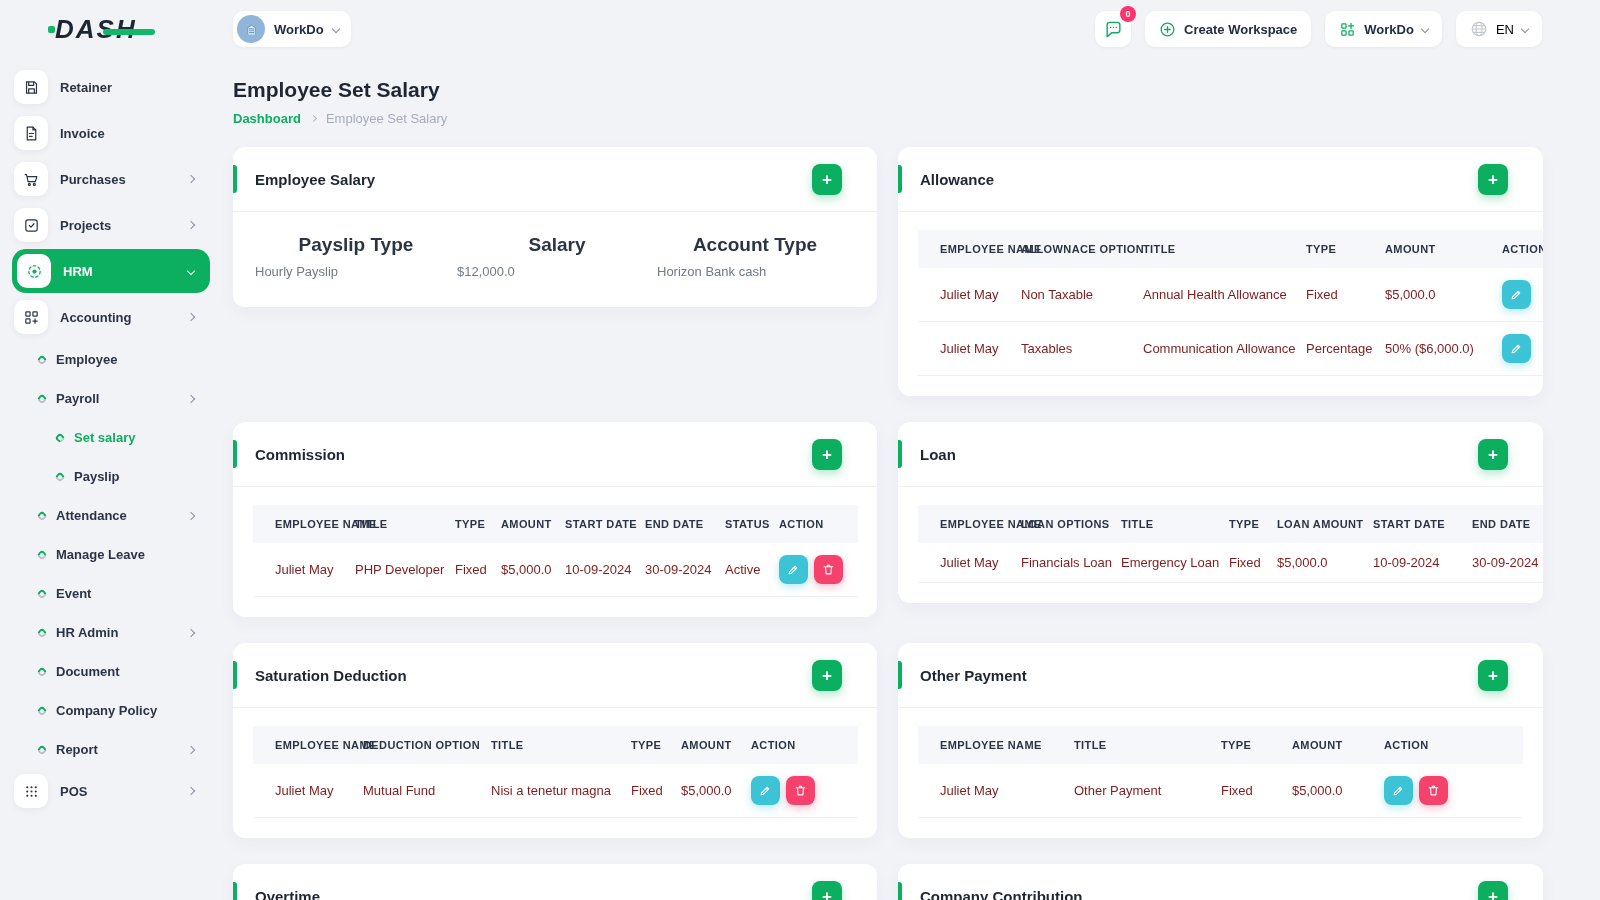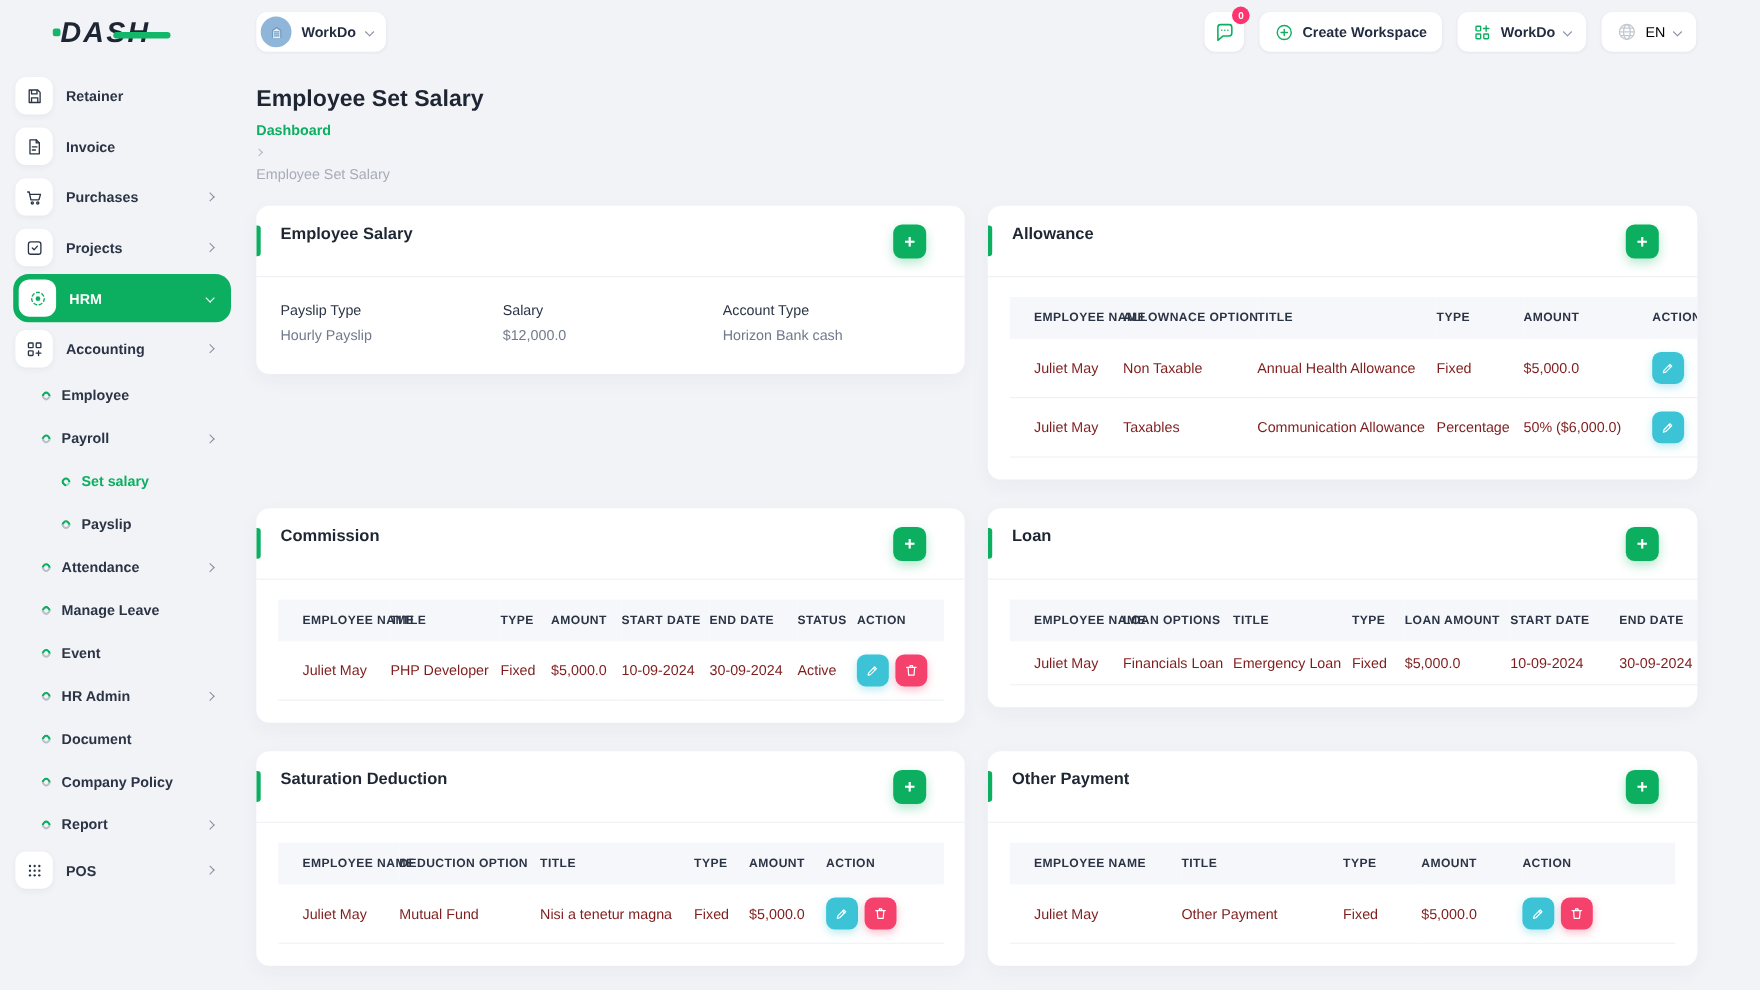--- a/index.html
+++ b/index.html
@@ -65,44 +65,44 @@
     border:2px solid #0caf60; border-left-color:#b9c0cc; border-bottom-color:#b9c0cc;
     transform:rotate(-45deg); }
   .sub-label { margin-left:10px; font-size:13px; font-weight:600; color:#2b3445; }
   .sub-item .chev { margin-left:auto; }
   .sub-item.active .sub-label { color:#0caf60; }
   .sub-item.active .donut { border-left-color:#0caf60; border-bottom-color:#8fe0bb; }
 
   
   .content { flex:1; min-width:0; padding:20px 57px 0 0; }
   .page-title { margin:0; font-size:21px; font-weight:700; color:#1e2633; }
-  .breadcrumb { margin-top:9px; display:flex; align-items:flex-start; gap:10px; font-size:13px;flex-direction:column; }
+  .breadcrumb { margin-top:9px; display:flex; align-items:center; gap:10px; font-size:13px; }
   .crumb-link { color:#0caf60; font-weight:600; cursor:pointer; }
   .crumb-sep { width:5px; height:5px; border-right:1.4px solid #b4bac4;
     border-top:1.4px solid #b4bac4; transform:rotate(45deg); }
   .crumb-current { color:#a6acb8; }
 
   .grid { margin-top:21px; display:grid; grid-template-columns:644px 645px; gap:26px 21px;
     align-items:start; }
 
   .card { background:#fff; border-radius:12px; box-shadow:0 6px 18px rgba(35,45,66,.04);
     position:relative; overflow:hidden; }
-  .card-header { position:relative; display:flex; align-items:flex-start;
+  .card-header { position:relative; display:flex; align-items:center;
     padding:17px 35px 16px 22px; border-bottom:1px solid #eef0f4; }
   .accent-bar { position:absolute; left:0; top:50%; transform:translateY(-50%);
     width:4px; height:28px; background:#0caf60; border-radius:0 3px 3px 0; }
   .card-title { margin:0; font-size:15px; font-weight:700; color:#1e2633; }
   .add-btn { margin-left:auto; width:30px; height:31px; border:none; border-radius:8px;
     background:#0caf60; color:#fff; font-size:17px; font-weight:600; line-height:1;
     display:flex; align-items:center; justify-content:center; cursor:pointer;
     box-shadow:0 4px 10px rgba(12,175,96,.3); font-family:inherit; }
 
   .card-body { padding:18px 20px 20px; }
   .fields-grid { display:grid; grid-template-columns:202px 200px 1fr; padding:4px 4px 8px 2px; }
-  .field-label { font-size:13px; font-weight:400; color:#2b3445; }
+  .field-label { font-size:19px; font-weight:700; color:#2b3445;text-align:center; }
   .field-value { margin-top:8px; font-size:13px; color:#717a8a; }
 
   .table-clip { overflow:hidden; }
   table { border-collapse:collapse; table-layout:fixed; }
   th { background:#f6f7fa; font-size:11px; font-weight:700; color:#2b3445;
     letter-spacing:.4px; text-align:left; padding:13px 8px 13px 0; white-space:nowrap; }
   td { font-size:13px; color:#7f1d1d; padding:12px 8px 12px 0; white-space:nowrap;
     border-bottom:1px solid #eef0f4; }
   th:first-child, td:first-child { padding-left:22px; }
   .tbl-605 { width:605px; }

